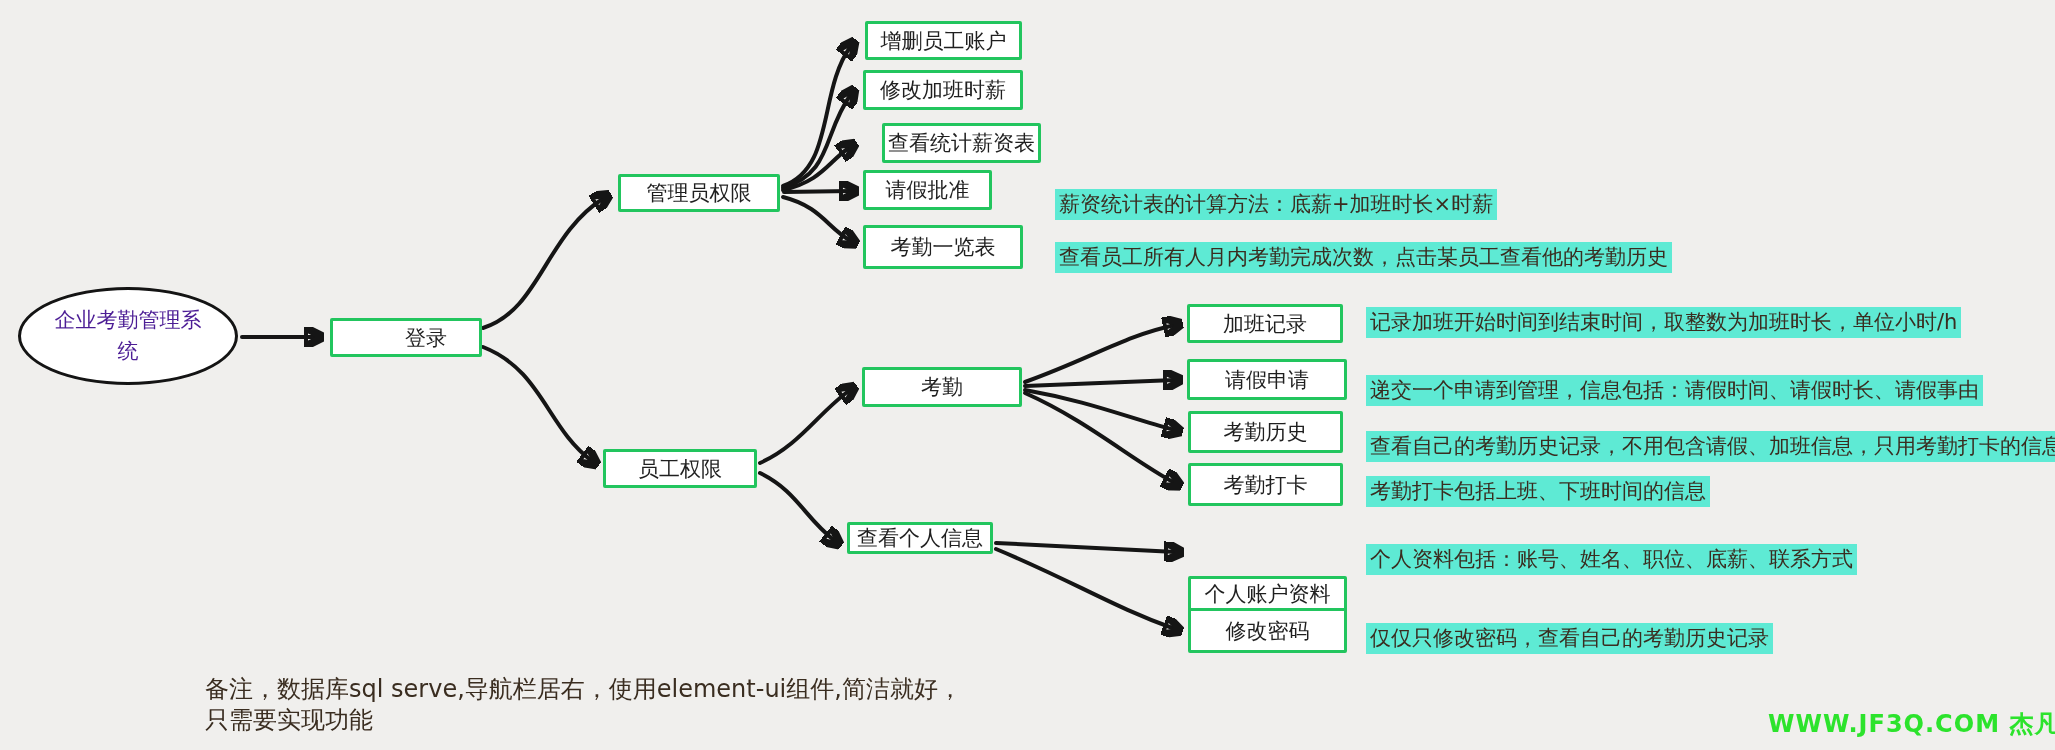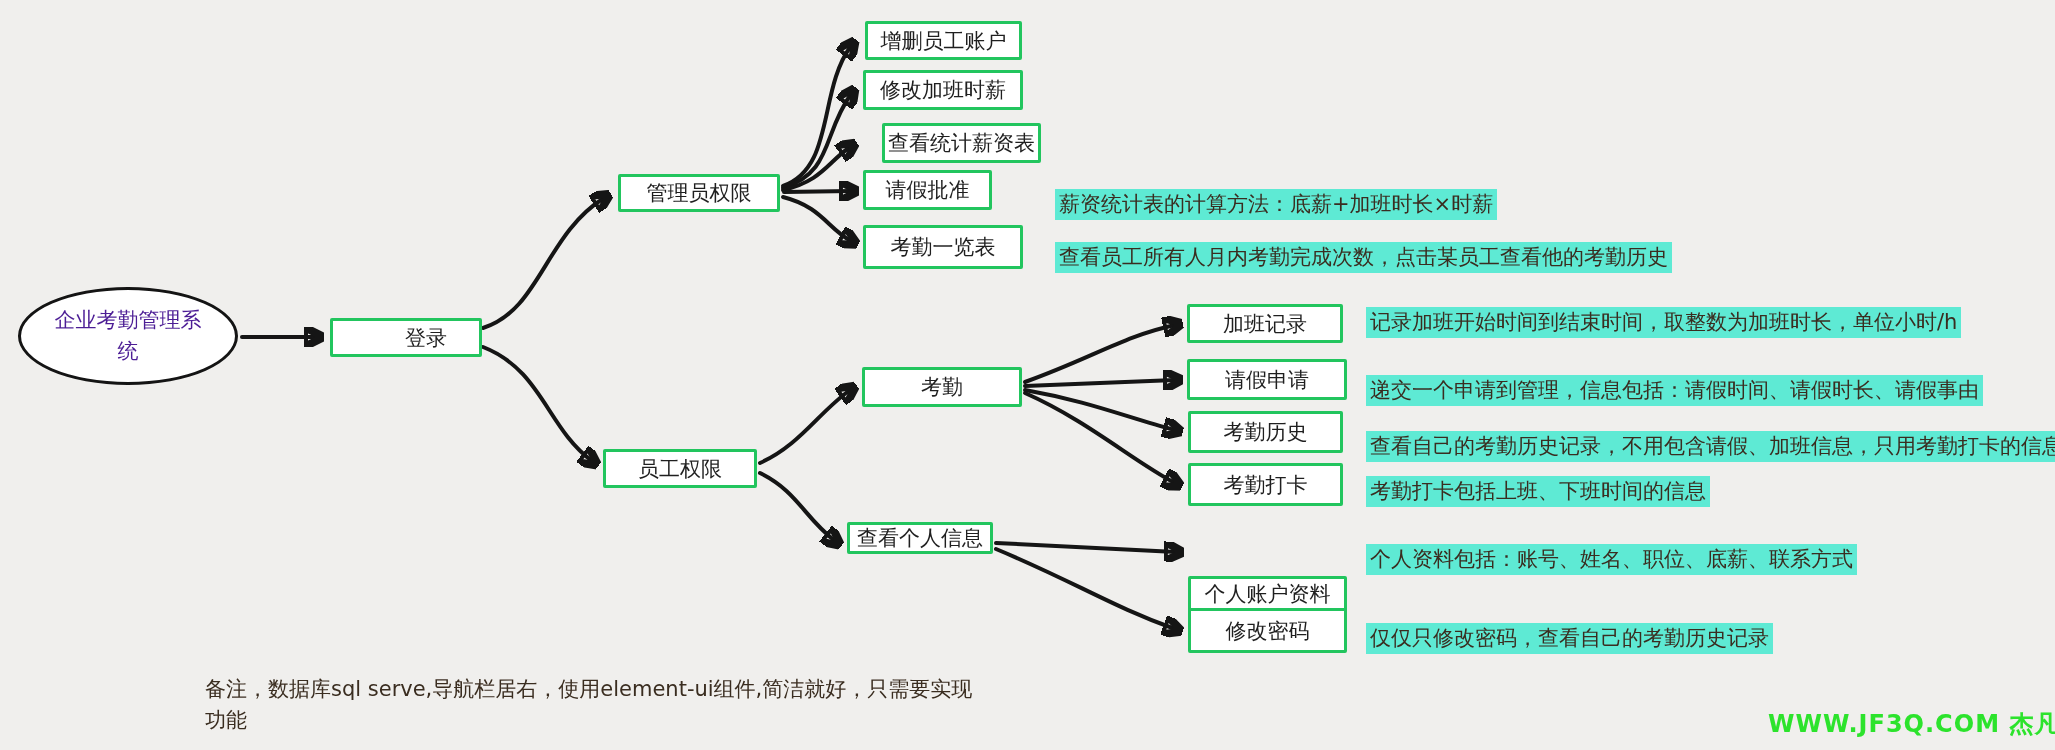--- a/index.html
+++ b/index.html
@@ -40,21 +40,21 @@
     line-height:29px;white-space:nowrap;
   }
   .ann .hl{
     background:#5eead4;
     padding:3px 4px 4px 4px;
     box-decoration-break:clone;
     -webkit-box-decoration-break:clone;
   }
   .note{
     position:absolute;left:205px;top:674px;width:775px;
-    font-size:21px;color:#3a2d20;line-height:31px;white-space:normal;
+    font-size:24px;color:#3a2d20;line-height:31px;white-space:normal;
   }
   .watermark{
     position:absolute;left:1768px;top:708px;
     font-size:24px;font-weight:bold;color:#2ce32c;
     letter-spacing:1px;white-space:nowrap;
   }
 </style>
 </head>
 <body>
 

